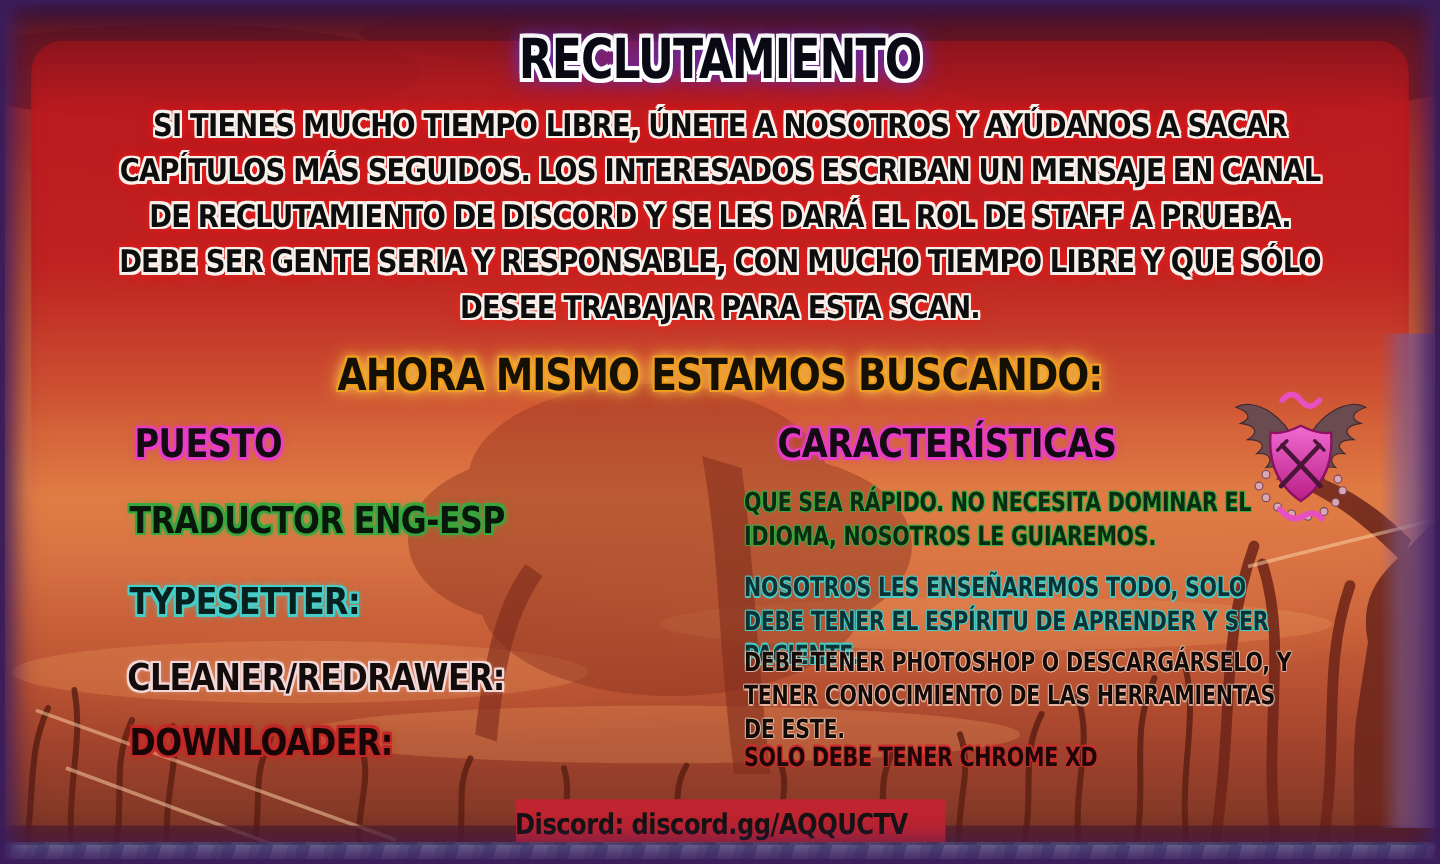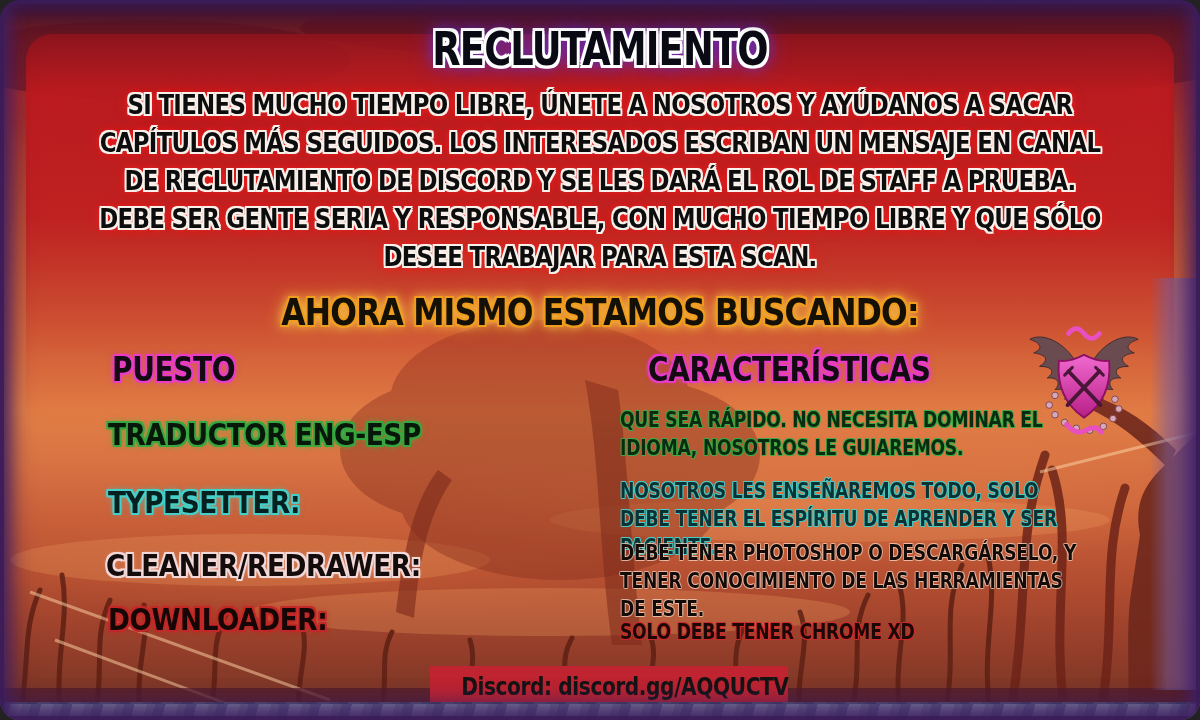--- a/index.html
+++ b/index.html
@@ -1,19 +1,18 @@
 <!DOCTYPE html>
 <html><head>
 <meta charset="utf-8">
 <style>
   html,body { margin:0; padding:0; background:#222; }
   .poster {
     position:relative; width:1200px; height:720px; overflow:hidden;
     font-family:"DejaVu Sans","Liberation Sans",sans-serif;
-    border-radius:20px;
   }
   
   .sky {
     position:absolute; inset:0;
     background-image:
       radial-gradient(ellipse 320px 70px at 210px 120px, rgba(110,18,28,.55), transparent 70%),
       radial-gradient(ellipse 420px 80px at 920px 90px,  rgba(95,14,24,.55),  transparent 70%),
       radial-gradient(ellipse 520px 90px at 320px 560px, rgba(205,100,55,.40), transparent 70%),
       radial-gradient(ellipse 640px 95px at 820px 500px, rgba(235,140,75,.35), transparent 70%),
       linear-gradient(180deg,
@@ -94,21 +93,21 @@
     font-size:22px; line-height:28px; white-space:normal; width:600px; letter-spacing:-0.3px;
     transform:scaleX(.78); transform-origin:0 0; --ow:1px;
   }
   .char-green { color:#0a2c10; --oc:rgba(60,170,70,.8); }
   .char-cyan  { color:#0c3234; --oc:rgba(70,205,200,.8); }
   .char-black { color:#140a08; --oc:rgba(250,225,210,.35); }
   .char-red   { color:#1c0707; --oc:rgba(205,45,45,.8); }
   
   .discord-band {
     position:absolute; left:430px; top:666px; width:358px; height:41px;
-    background:#bf2430; display:flex; align-items:center; justify-content:flex-start;
+    background:#bf2430; display:flex; align-items:center; justify-content:flex-end;
   }
   .discord-text {
     position:static; font-size:24px; font-weight:bold; color:#141414; letter-spacing:-0.5px;
     transform:scaleX(.84);
   }
   .logo { position:absolute; left:1026px; top:308px; width:116px; height:140px; }
 </style>
 </head>
 <body>
 

